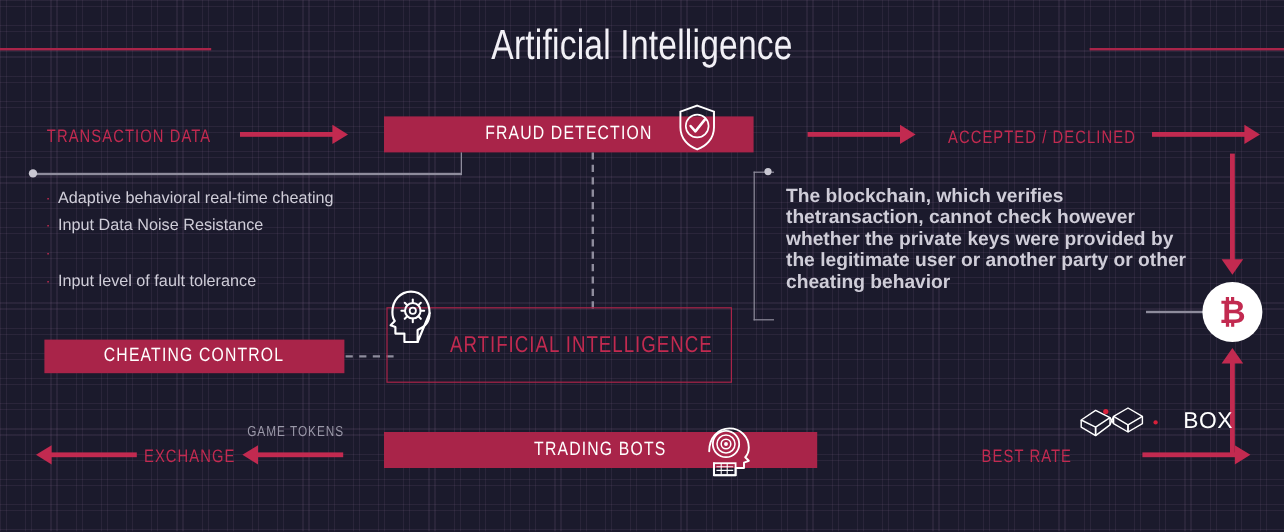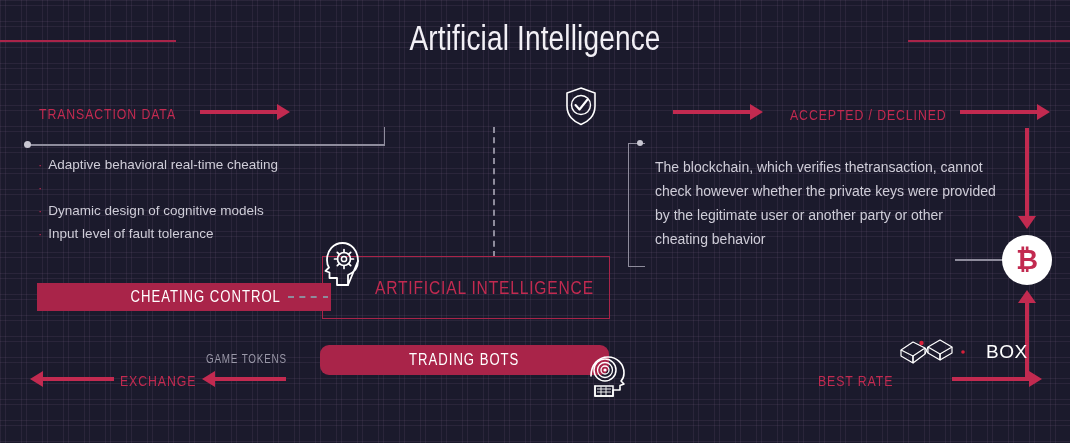--- a/index.html
+++ b/index.html
@@ -50,22 +50,22 @@
   }
 
   
   .bar{
     background:#a92449;
     display:flex;align-items:center;justify-content:center;
   }
   .bar .cond{color:#ffffff;font-size:16px;letter-spacing:1.2px;}
 
   #fraud-bar{left:320px;top:97px;width:308px;height:30px;}
-  #cheat-bar{left:37px;top:283px;width:250px;height:28px;padding-left:44px;}
-  #bots-bar{left:320px;top:345px;width:289px;height:30px;border-radius:9px;}
+  #cheat-bar{left:37px;top:283px;width:250px;height:28px;}
+  #bots-bar{left:320px;top:360px;width:361px;height:30px;}
 
   
   #ai-box{
     left:322px;top:256px;width:288px;height:63px;
     border:1.5px solid #a92449;
     display:flex;align-items:center;
     box-sizing:border-box;
   }
   #ai-box .cond{
     color:#c22a50;font-size:19px;margin-left:52px;letter-spacing:1px;
@@ -98,21 +98,21 @@
   .bullet-text{color:#cfcdd8;font-size:13.5px;line-height:17px;}
 
   
   #para-frame{
     left:628px;top:143px;width:16px;height:122px;
     border-left:1.5px solid #8e8c9c;
     border-top:1.5px solid #8e8c9c;
     border-bottom:1.5px solid #8e8c9c;
   }
   #para-dot{left:637px;top:140px;width:6px;height:6px;border-radius:50%;background:#c9c7d2;}
-  #paragraph{left:655px;top:155px;width:342px;color:#cfcdd8;font-size:14px;line-height:24px;}
+  #paragraph{left:655px;top:155px;width:342px;color:#cfcdd8;font-size:16px;line-height:18px;font-weight:bold;}
 
   
   #conn-h{left:27px;top:144px;width:358px;height:1.5px;background:#8e8c9c;}
   #conn-v{left:383.5px;top:127px;width:1.5px;height:18px;background:#8e8c9c;}
   #conn-dot{left:24px;top:141px;width:7px;height:7px;border-radius:50%;background:#c9c7d2;}
 
   
   #dash-vert{
     left:493px;top:127px;width:0;height:130px;
     border-left:2px dashed #8e8c9c;
@@ -151,20 +151,23 @@
 
   <div class="abs title-rule" id="title-rule-left"></div>
   <div class="abs title-rule" id="title-rule-right"></div>
   <div class="abs" id="title">Artificial Intelligence</div>
 
   <div class="abs cond lbl-red" id="transaction-data">TRANSACTION DATA</div>
 
   <div class="abs arrow-line" style="left:200px;top:110px;width:78px;"></div>
   <div class="abs arrow-head ah-right" style="left:277px;top:104px;"></div>
 
+  <div class="abs bar" id="fraud-bar">
+    <span class="cond">FRAUD DETECTION</span>
+  </div>
 
   <div class="abs icon" id="shield-icon">
     <svg width="36" height="42" viewBox="0 0 36 42">
       <path d="M18 3 L32 8 L32 21 C32 31 25 37 18 39.5 C11 37 4 31 4 21 L4 8 Z" fill="none" stroke="#ffffff" stroke-width="1.6"></path>
       <circle cx="18" cy="20" r="9.5" fill="none" stroke="#ffffff" stroke-width="1.4"></circle>
       <path d="M12.5 20 L16.5 24.5 L24.5 14.5" fill="none" stroke="#ffffff" stroke-width="2.1" stroke-linecap="round" stroke-linejoin="round"></path>
     </svg>
   </div>
 
   <div class="abs arrow-line" style="left:673px;top:110px;width:78px;"></div>
@@ -179,24 +182,24 @@
   <div class="abs" id="conn-v"></div>
   <div class="abs" id="conn-dot"></div>
 
   <div class="abs" id="bullets">
     <div class="bullet-row">
       <span class="bullet-dot">·</span>
       <span class="bullet-text">Adaptive behavioral real-time cheating</span>
     </div>
     <div class="bullet-row">
       <span class="bullet-dot">·</span>
+      <span class="bullet-text">Input Data Noise Resistance</span>
     </div>
     <div class="bullet-row">
       <span class="bullet-dot">·</span>
-      <span class="bullet-text">Dynamic design of cognitive models</span>
     </div>
     <div class="bullet-row">
       <span class="bullet-dot">·</span>
       <span class="bullet-text">Input level of fault tolerance</span>
     </div>
   </div>
 
   <div class="abs" id="para-frame"></div>
   <div class="abs" id="para-dot"></div>
   <div class="abs" id="paragraph">The blockchain, which verifies thetransaction, cannot check however whether the private keys were provided by the legitimate user or another party or other cheating behavior</div>

